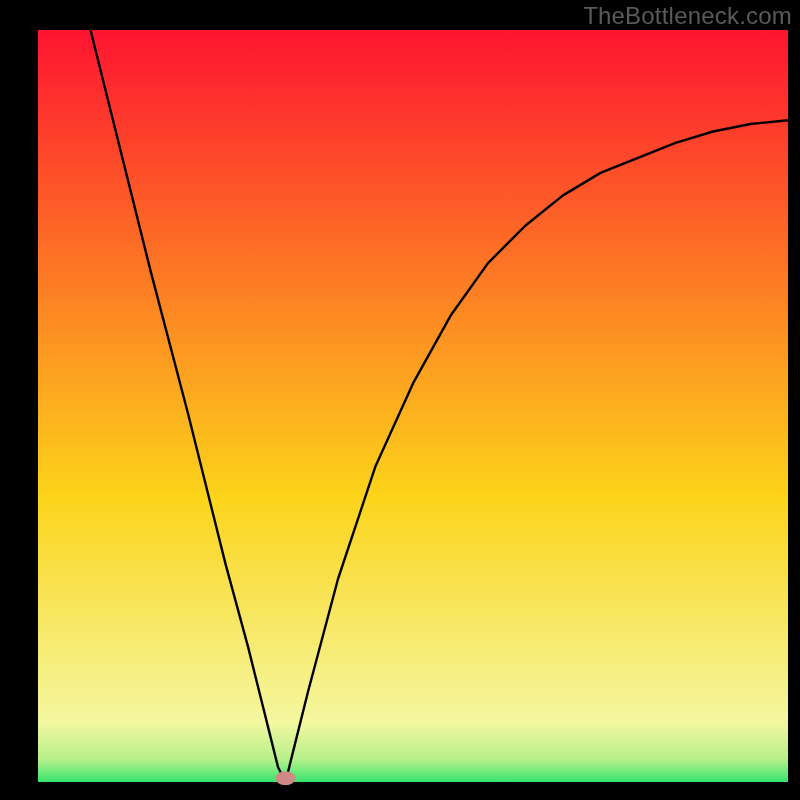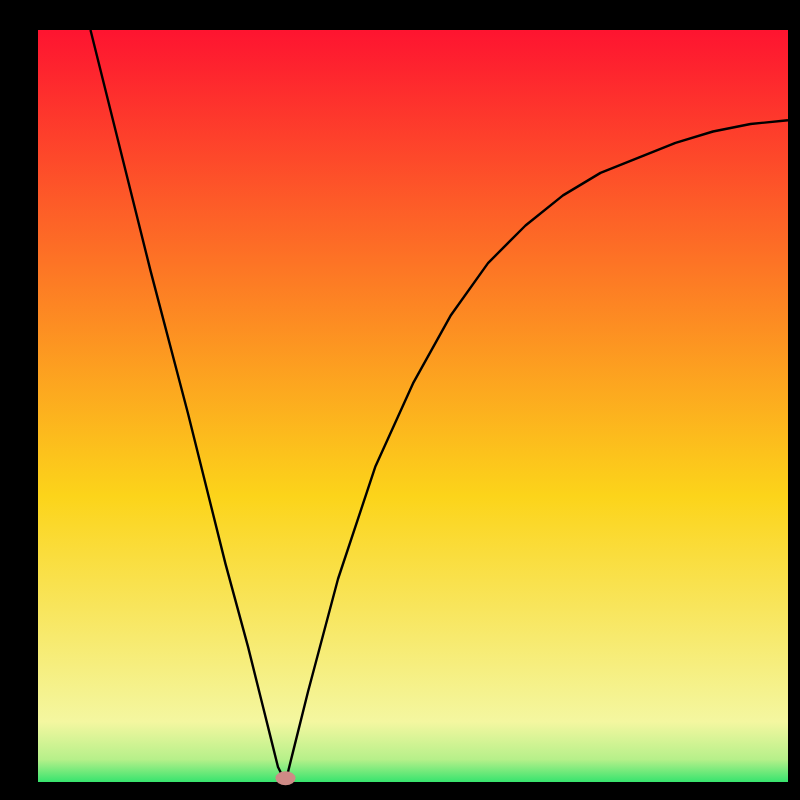--- a/index.html
+++ b/index.html
@@ -32,20 +32,21 @@
     position: absolute;
     top: 0;
     left: 0;
   }
 </style>
 </head>
 <body>
 
 <div class="frame">
 
+  <div class="watermark">TheBottleneck.com</div>
 
   <svg class="plot" width="800" height="800" viewBox="0 0 800 800">
     <defs>
       <linearGradient id="bg-grad" x1="0" y1="0" x2="0" y2="1">
         <stop id="g-top" offset="0%" stop-color="#fe1430"></stop>
         <stop id="g-mid" offset="62%" stop-color="#fcd41a"></stop>
         <stop id="g-low1" offset="92%" stop-color="#f4f7a0"></stop>
         <stop id="g-low2" offset="97%" stop-color="#b6f08a"></stop>
         <stop id="g-bot" offset="100%" stop-color="#37e46e"></stop>
       </linearGradient>

